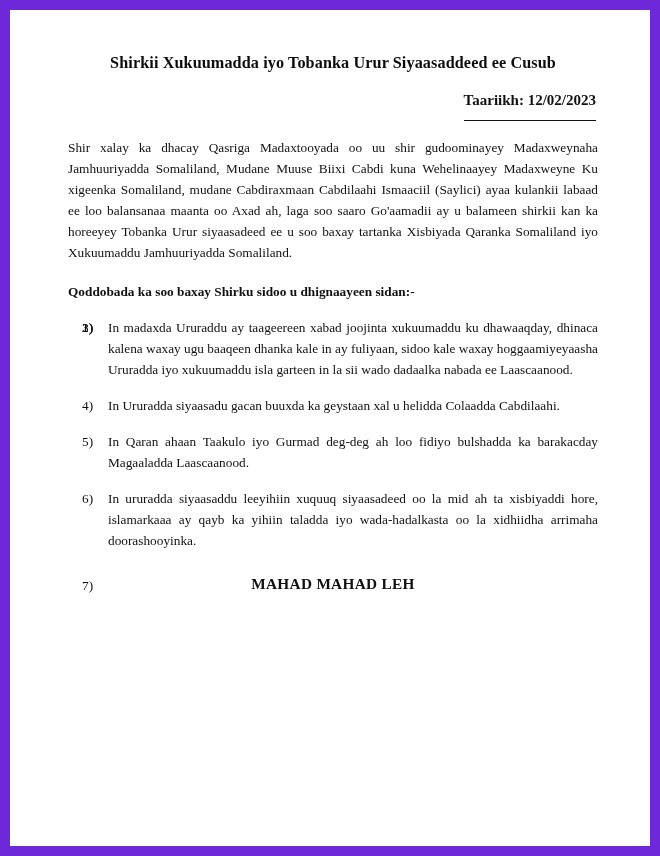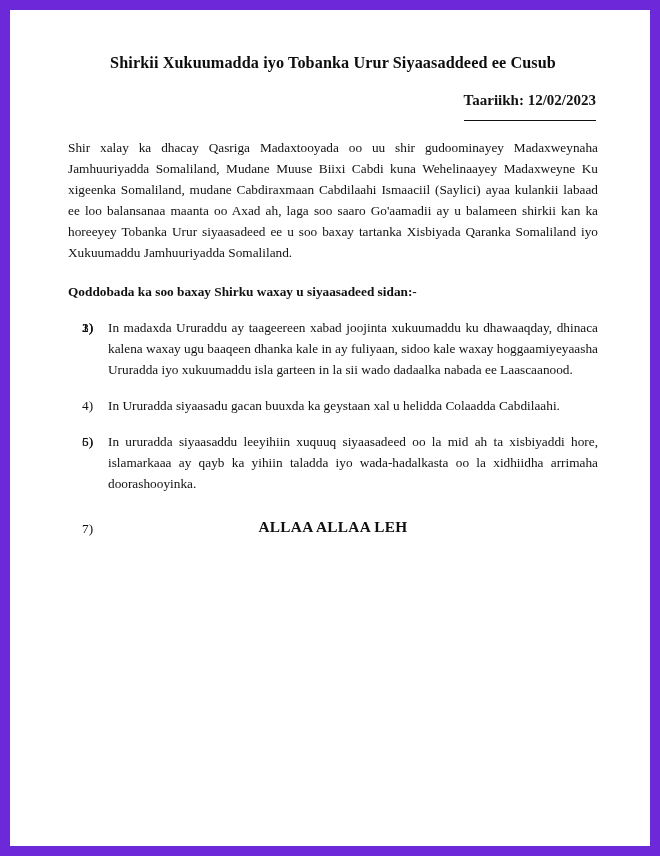--- a/index.html
+++ b/index.html
@@ -105,45 +105,46 @@
     <div class="doc-title">
       <span>Shirkii Xukuumadda iyo Tobanka Urur Siyaasaddeed ee Cusub</span>
     </div>
 
     <div class="date-row">
       <span class="date-text">Taariikh: 12/02/2023</span>
     </div>
 
     <p class="body-para">Shir xalay ka dhacay Qasriga Madaxtooyada oo uu shir gudoominayey Madaxweynaha Jamhuuriyadda Somaliland, Mudane Muuse Biixi Cabdi kuna Wehelinaayey Madaxweyne Ku xigeenka Somaliland, mudane Cabdiraxmaan Cabdilaahi Ismaaciil (Saylici) ayaa kulankii labaad ee loo balansanaa maanta oo Axad ah, laga soo saaro Go'aamadii ay u balameen shirkii kan ka horeeyey Tobanka Urur siyaasadeed ee u soo baxay tartanka Xisbiyada Qaranka Somaliland  iyo Xukuumaddu Jamhuuriyadda Somaliland.</p>
 
-    <p class="subhead">Qoddobada ka soo baxay Shirku waxay u siyaasadeed sidan:-</p>
+    <p class="subhead">Qoddobada ka soo baxay Shirku sidoo u dhignaayeen sidan:-</p>
 
     <ol class="points">
       <li>
         <span class="num">1)</span>
       </li>
       <li>
         <span class="num">2)</span>
       </li>
       <li>
         <span class="num">3)</span>
         <span>In madaxda Ururaddu ay taageereen xabad joojinta xukuumaddu ku dhawaaqday, dhinaca kalena waxay ugu baaqeen dhanka kale in ay fuliyaan, sidoo kale waxay hoggaamiyeyaasha Ururadda iyo xukuumaddu isla garteen in la sii wado dadaalka nabada ee Laascaanood.</span>
       </li>
       <li>
         <span class="num">4)</span>
         <span>In Ururadda siyaasadu gacan buuxda ka geystaan xal u helidda Colaadda Cabdilaahi.</span>
       </li>
       <li>
         <span class="num">5)</span>
+        <span>In Qaran ahaan Taakulo iyo Gurmad deg-deg ah loo fidiyo bulshadda ka barakacday Magaaladda Laascaanood.</span>
       </li>
       <li>
         <span class="num">6)</span>
         <span>In ururadda siyaasaddu leeyihiin xuquuq siyaasadeed oo la mid ah ta xisbiyaddi hore, islamarkaaa ay qayb ka yihiin taladda iyo wada-hadalkasta oo la xidhiidha arrimaha doorashooyinka.</span>
       </li>
       <li class="gap-above">
         <span class="num">7)</span>
       </li>
     </ol>
 
-    <div class="closing">ALLAA ALLAA LEH</div>
+    <div class="closing">MAHAD MAHAD LEH</div>
 
   </div>
 </div>
 
 </body></html>

